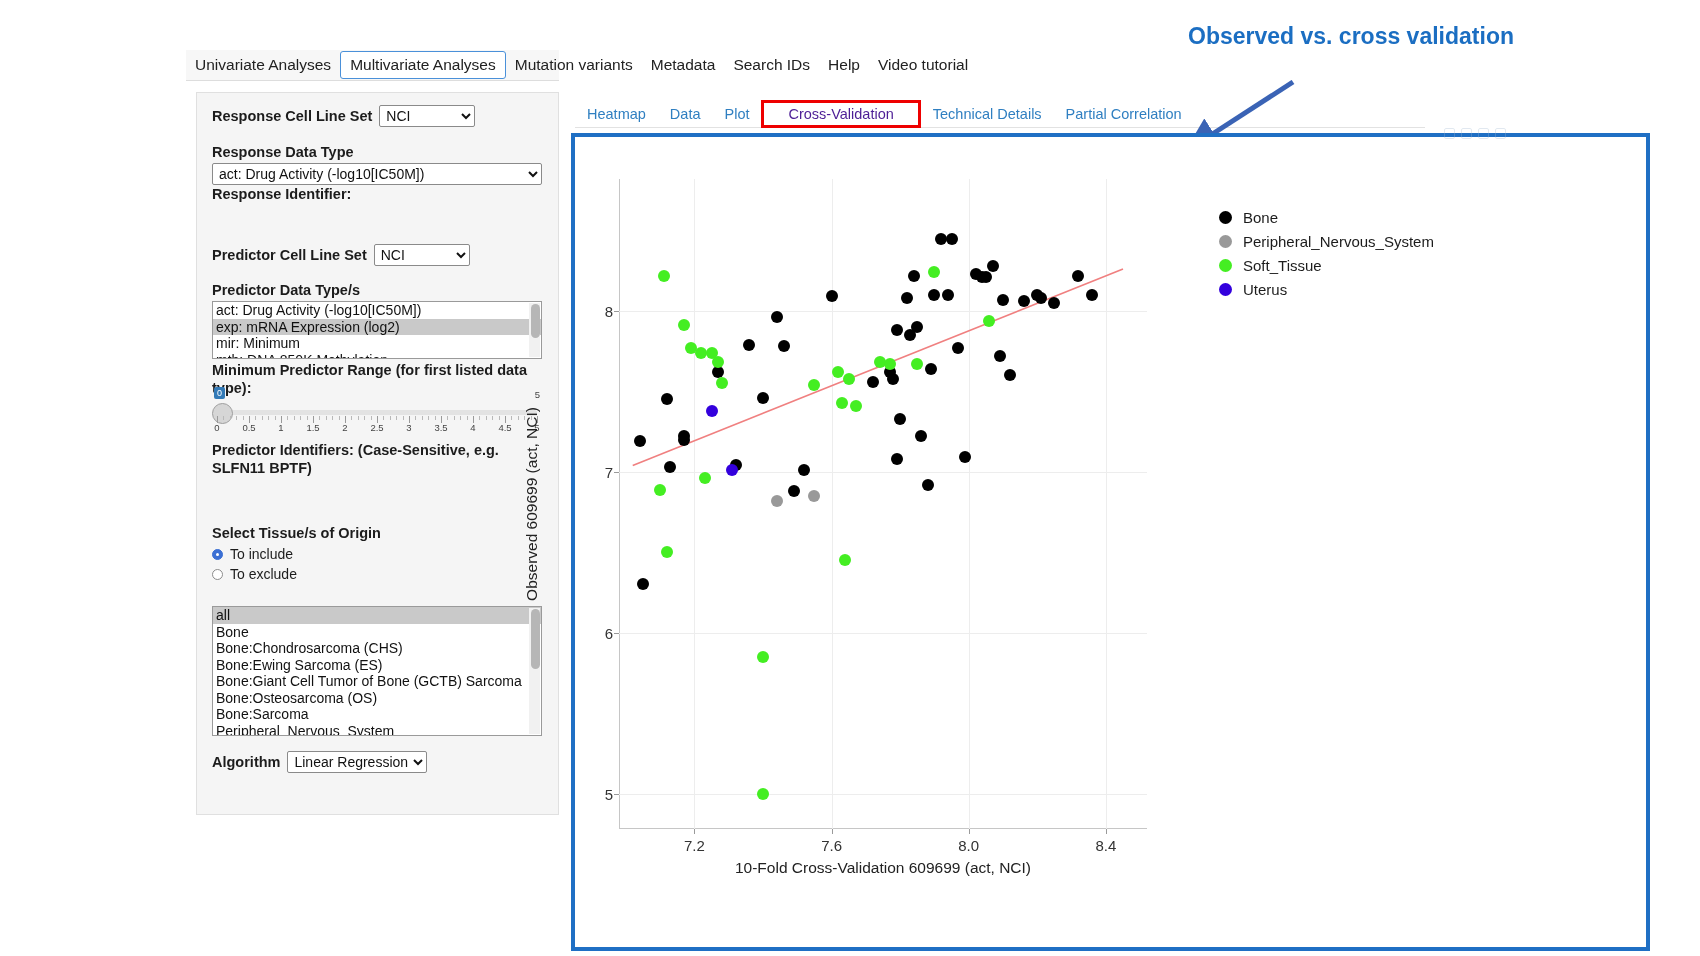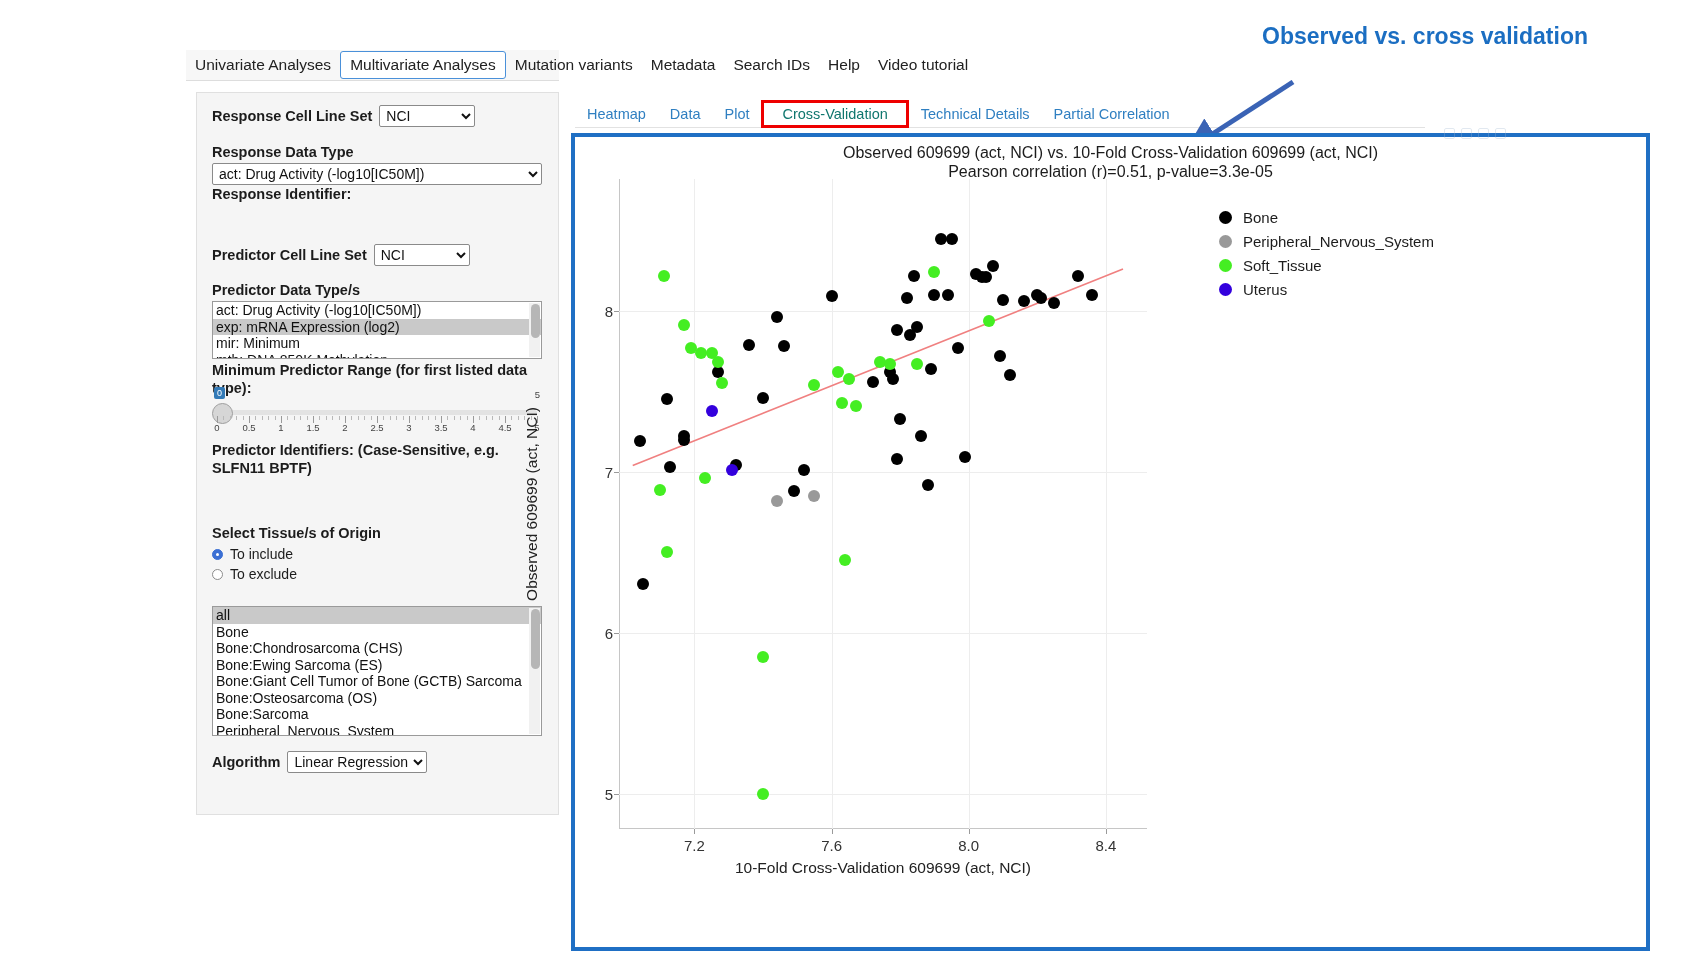--- a/index.html
+++ b/index.html
@@ -99,21 +99,21 @@
   }
   .radio-lbl{font-size:14px;color:#1c1c1c;}
 
   
   #content-tabs{
     position:absolute;left:575px;top:100px;display:flex;align-items:center;gap:0px;
     font-size:14.5px;
   }
   .ctab{padding:4px 12px;color:#2f7fc1;cursor:pointer;white-space:nowrap;}
   .ctab.highlight{
-    border:3px solid #ee0000;background:#ffffff;color:#0f766e;padding:3px 18px;
+    border:3px solid #ee0000;background:#ffffff;color:#4c1d95;padding:3px 24px;
   }
   #content-tabs-rule{
     position:absolute;left:575px;top:127px;width:850px;height:1px;background:#e2e2e2;
   }
 
   #plot-frame{
     position:absolute;left:571px;top:133px;width:1079px;height:818px;
     border:4px solid #1f6fc4;background:#ffffff;box-sizing:border-box;
   }
 
@@ -161,21 +161,21 @@
 
   
   #legend{position:absolute;left:600px;top:26px;}
   .lg-row{display:flex;align-items:center;gap:11px;height:24px;}
   .lg-dot{width:13px;height:13px;border-radius:50%;flex:0 0 auto;}
   .lg-txt{font-size:15px;color:#1c1c1c;white-space:nowrap;}
 
   
   #annotation{
     position:absolute;left:1188px;top:17px;width:400px;
-    font-size:23px;font-weight:bold;color:#1b6ec2;line-height:38px;text-align:right;
+    font-size:23px;font-weight:bold;color:#1b6ec2;line-height:38px;
   }
   #anno-arrow{position:absolute;left:1175px;top:80px;}
 </style>
 </head>
 <body>
 
 <div id="nav-bar"></div>
 <div id="nav-tabs">
   <div class="nav-tab">Univariate Analyses</div>
   <div class="nav-tab active">Multivariate Analyses</div>
@@ -362,24 +362,20 @@
 
 <div id="plot-frame">
 
   <div id="modebar">
     <div class="mb-dot"></div>
     <div class="mb-dot"></div>
     <div class="mb-dot"></div>
     <div class="mb-dot"></div>
   </div>
 
-  <div id="plot-title">
-    <div>Observed 609699 (act, NCI) vs. 10-Fold Cross-Validation 609699 (act, NCI)</div>
-    <div>Pearson correlation (r)=0.51, p-value=3.3e-05</div>
-  </div>
 
   <div id="axes">
     <div id="plot-area"></div>
     <div id="grid-layer">
         <div class="gridline-h" style="top: 614.604px;"></div>
         <div class="gridline-h" style="top: 453.713px;"></div>
         <div class="gridline-h" style="top: 292.822px;"></div>
         <div class="gridline-h" style="top: 131.931px;"></div>
         <div class="gridline-v" style="left: 75.4286px;"></div>
         <div class="gridline-v" style="left: 212.571px;"></div>

